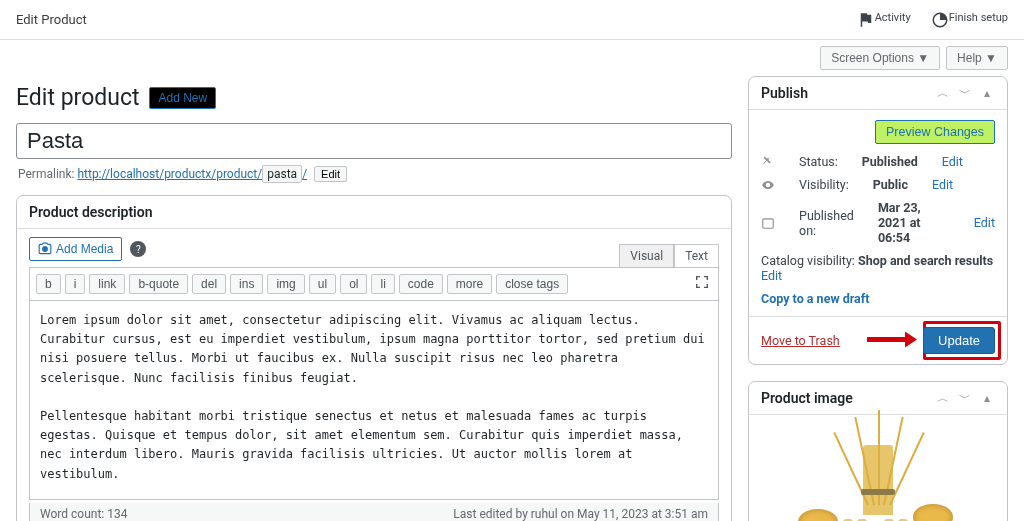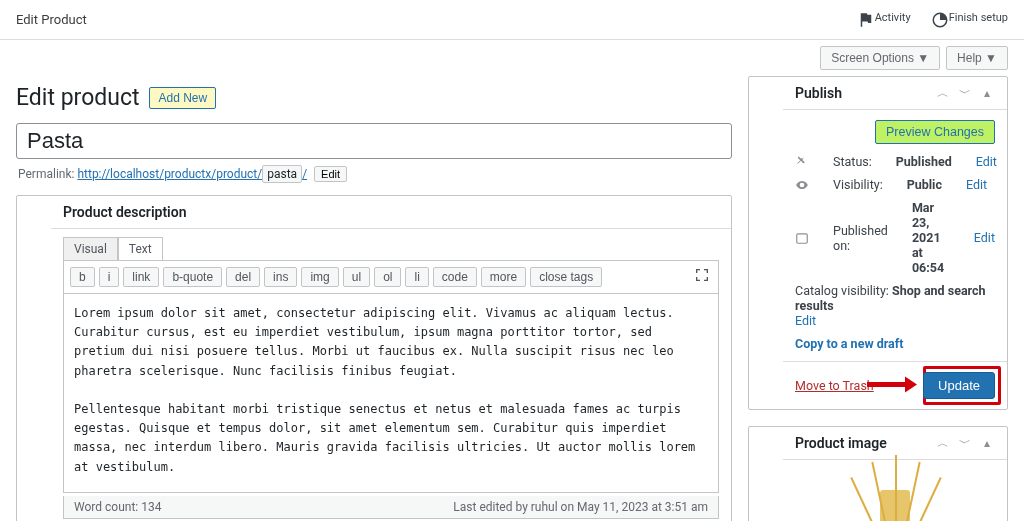--- a/index.html
+++ b/index.html
@@ -14,29 +14,29 @@
 
   .helpbar { display:flex; justify-content:flex-end; gap:6px; padding:6px 16px; }
   .screen-btn { border:1px solid #c3c4c7; background:#f6f7f7; padding:4px 10px; font-size:12px; color:#646970; cursor:pointer; border-radius:2px; }
 
   .layout { display:flex; gap:16px; padding:0 16px 16px 16px; }
   .main { flex:1; min-width:0; }
   .side { width:260px; flex-shrink:0; }
 
   .page-head { display:flex; align-items:center; gap:10px; margin:8px 0 12px 0; }
   .page-title { font-size:23px; font-weight:400; color:#1d2327; }
-  .btn-link { border:1px solid #2271b1; color:#2271b1; background:#fef9c3; padding:3px 8px; font-size:12px; border-radius:2px; cursor:pointer; }
+  .btn-link { border:1px solid #2271b1; color:#2271b1; background:#000000; padding:3px 8px; font-size:12px; border-radius:2px; cursor:pointer; }
 
   .title-input { width:100%; border:1px solid #8c8f94; border-radius:3px; padding:4px 10px; font-size:22px; color:#1d2327; background:#fff; }
   .permalink { margin:6px 0 12px 2px; font-size:12px; color:#646970; }
   .permalink a { text-decoration: underline; }
   .slug-box { background:#f6f7f7; border:1px solid #c3c4c7; padding:1px 4px; border-radius:2px; font-size:12px; color:#1d2327; display:inline-block; }
   .edit-perm { border:1px solid #c3c4c7; background:#f6f7f7; padding:1px 6px; font-size:11px; border-radius:2px; cursor:pointer; margin-left:4px; }
 
-  .metabox { border:1px solid #c3c4c7; border-radius:2px; margin-bottom:16px; background:#fff;padding-left:34px; }
+  .metabox { border:1px solid #c3c4c7; border-radius:7px; margin-bottom:16px; background:#fff; }
   .metabox-head { padding:8px 12px; border-bottom:1px solid #dcdcde; display:flex; align-items:center; justify-content:space-between; }
   .metabox-title { font-size:14px; font-weight:600; color:#1d2327; }
   .metabox-body { padding:8px 12px; }
 
   .media-row { display:flex; align-items:center; gap:8px; margin-bottom:6px; }
   .add-media { border:1px solid #2271b1; background:#fff; color:#2271b1; padding:4px 8px; font-size:12px; border-radius:2px; cursor:pointer; display:inline-flex; align-items:center; gap:4px; }
   .help-dot { width:16px; height:16px; border-radius:50%; background:#50575e; display:inline-block; position:relative; }
   .help-dot::after { content:"?"; color:#fff; font-size:10px; position:absolute; top:0; left:0; width:16px; height:16px; display:flex; align-items:center; justify-content:center; }
 
   .editor-tabs { display:flex; justify-content:flex-end; border-bottom:none; margin:0 -12px; padding:0 12px; }
@@ -134,20 +134,30 @@
       <button class="edit-perm">Edit</button>
     </div>
 
     <div class="metabox">
       <div class="metabox-head">
         <span class="metabox-title">Product description</span>
       </div>
       <div class="metabox-body">
 
         <div style="display:flex;justify-content:space-between;align-items:flex-end;">
+          <div class="media-row">
+            <button class="add-media">
+              <svg width="14" height="14" viewBox="0 0 24 24" fill="#2271b1">
+                  <circle cx="12" cy="12" r="5"></circle>
+                  <path d="M20 4h-3l-2-2H9L7 4H4a2 2 0 0 0-2 2v12a2 2 0 0 0 2 2h16a2 2 0 0 0 2-2V6a2 2 0 0 0-2-2z" fill="none" stroke="#2271b1" stroke-width="2"></path>
+                </svg>
+              <span>Add Media</span>
+            </button>
+            <span class="help-dot"></span>
+          </div>
           <div class="editor-tabs">
             <div class="editor-tab">Visual</div>
             <div class="editor-tab active">Text</div>
           </div>
         </div>
 
         <div class="qt-row">
           <button class="qt-btn">b</button>
           <button class="qt-btn">i</button>
           <button class="qt-btn">link</button>

